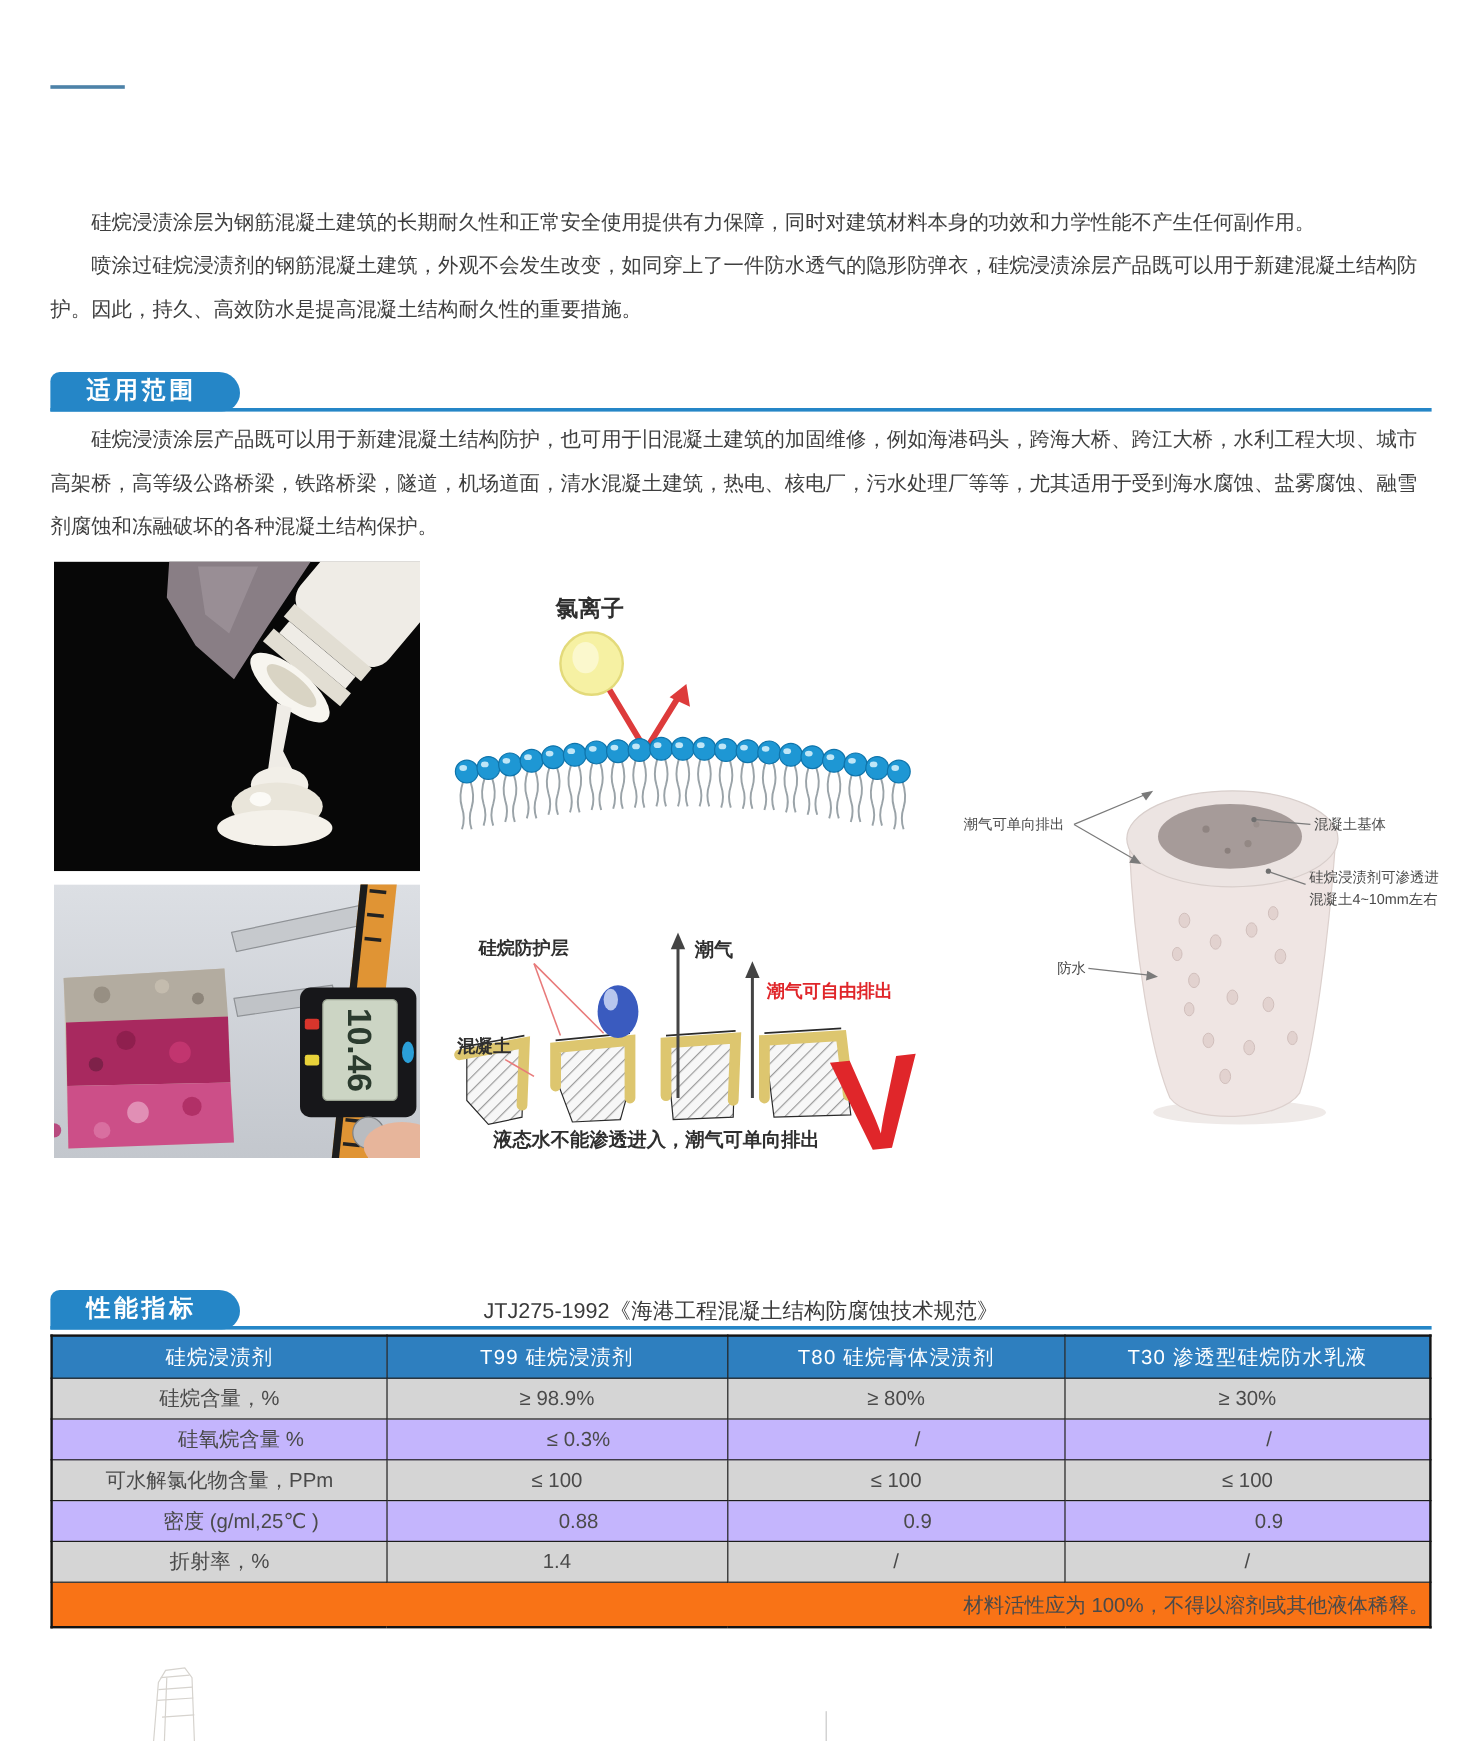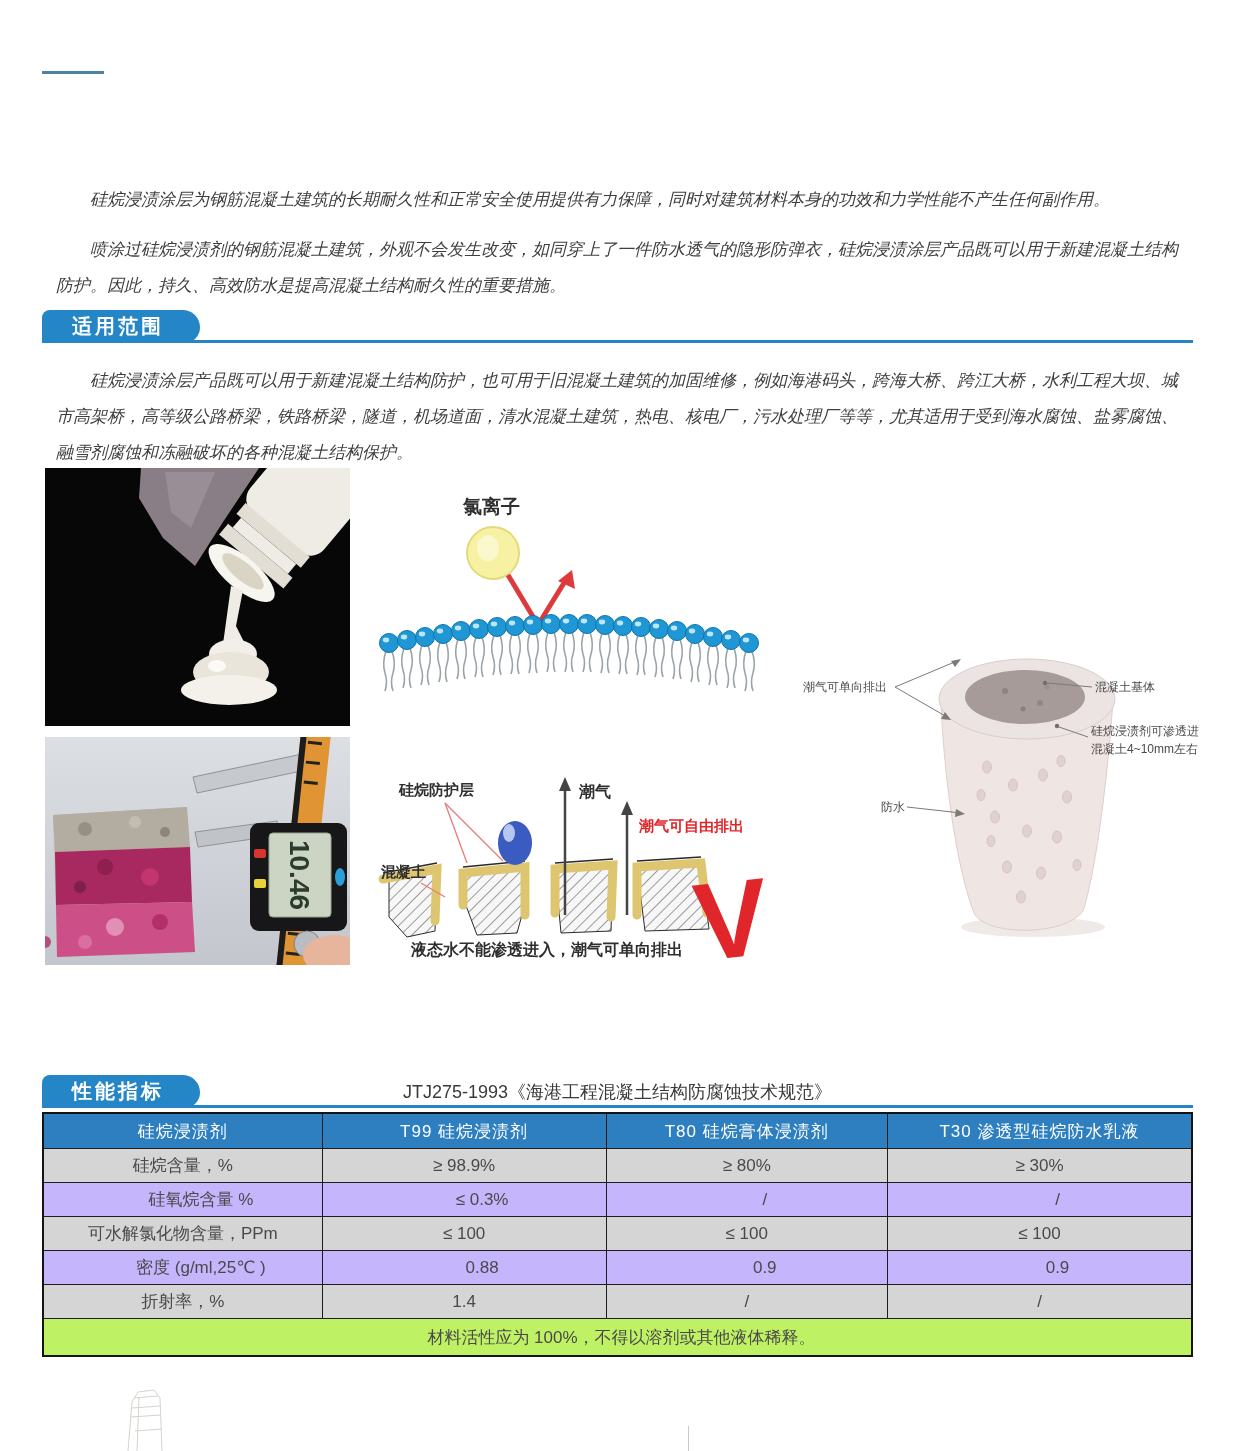--- a/index.html
+++ b/index.html
@@ -18,41 +18,41 @@
     padding:0 36px 0 30px;background:#2586c7;color:#ffffff;
     font-size:20px;font-weight:bold;letter-spacing:3px;
     border-radius:8px 18px 16px 0;
   }
   #sec-features{top:126px;}
   #sec-scope{top:307px;}
   #sec-performance{top:1072px;}
   .para-block{position:absolute;left:42px;width:1152px;color:#3e3e3e;font-size:17px;line-height:36px;}
   #features-paras{top:168px;}
   #scope-paras{top:349px;}
-  .para{margin:14px;text-indent:2em;font-style:italic;}
+  .para{margin:0;text-indent:2em;}
   .gallery{position:absolute;left:42px;top:460px;width:1151px;height:515px;}
   .fig{position:absolute;}
   #fig-pour{left:3px;top:8px;width:305px;height:258px;}
   #fig-caliper{left:3px;top:277px;width:305px;height:228px;}
   #fig-chloride{left:333px;top:15px;width:395px;height:240px;}
   #fig-breathe{left:333px;top:285px;width:412px;height:222px;}
   #fig-cylinder{left:753px;top:165px;width:410px;height:330px;}
   .std-caption{position:absolute;left:0;top:1080px;width:100%;margin:0;text-align:center;
     font-size:18px;color:#3a3a3a;}
   .spec-table{
     position:absolute;left:42px;top:1112px;width:1151px;
     border-collapse:collapse;font-size:17px;color:#4a4a4a;
     border:2px solid #141414;table-layout:fixed;
   }
   .spec-table th{background:#2e7fbf;color:#ffffff;font-weight:normal;height:34px;letter-spacing:1px;}
   .spec-table td{height:33px;text-align:center;}
   .spec-table th,.spec-table td{border:1px solid #1d1d1d;padding:0;}
   .row-gray td{background:#d5d5d5;}
   .row-white td{background:#c4b5fd;padding-left:36px;}
-  .footnote td{background:#bef264;text-align:center;padding:0 0 0 8px;height:36px;}
+  .footnote td{background:#f97316;text-align:right;padding:0 0 0 8px;height:36px;}
   .footer-vline{position:absolute;left:688px;top:1426px;width:1px;height:25px;background:#c9c9c9;}
   .footer-sketch{position:absolute;left:108px;top:1384px;width:72px;height:67px;}
   svg text{font-family:"Liberation Sans","DejaVu Sans",sans-serif;}
 </style>
 </head>
 <body>
 
 <div class="page">
 
   <div class="title-underline"></div>
@@ -259,21 +259,21 @@
         <text x="86" y="186">防水</text>
         <line x1="112" y1="182" x2="166" y2="188" stroke="#7a7a7a" stroke-width="1"></line>
         <polygon points="170,189 160,192 161,184" fill="#7a7a7a"></polygon>
       </g>
     </svg>
   </div>
 
   <div class="sec" id="sec-performance">
     <span class="tab">性能指标</span>
   </div>
-  <p class="std-caption">JTJ275-1993《海港工程混凝土结构防腐蚀技术规范》</p>
+  <p class="std-caption">JTJ275-1992《海港工程混凝土结构防腐蚀技术规范》</p>
 
   <table class="spec-table">
     <colgroup>
         <col style="width:24.3%">
         <col style="width:24.7%">
         <col style="width:24.5%">
         <col style="width:26.5%">
       </colgroup>
     <thead>
       <tr>

